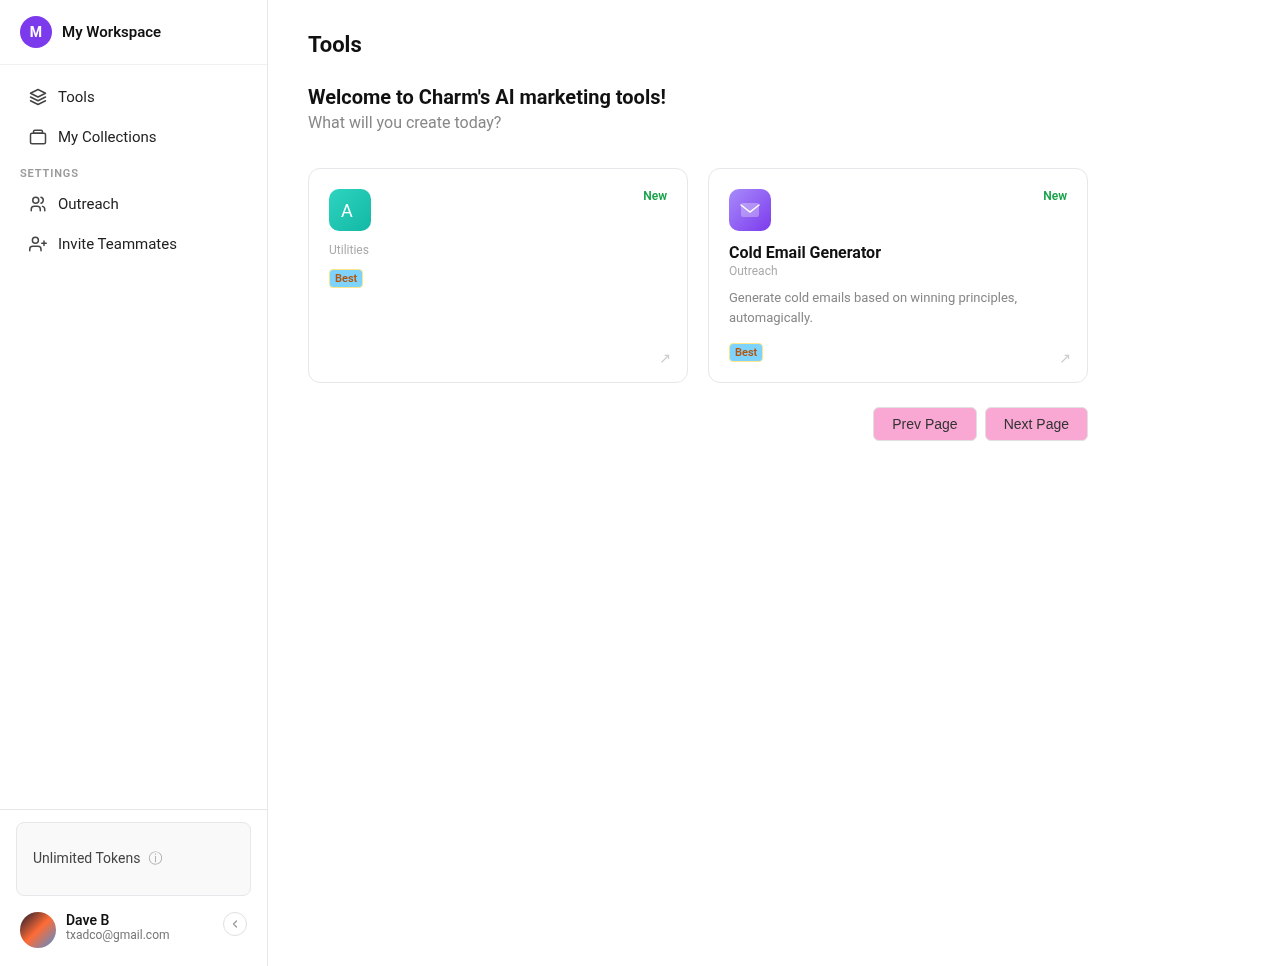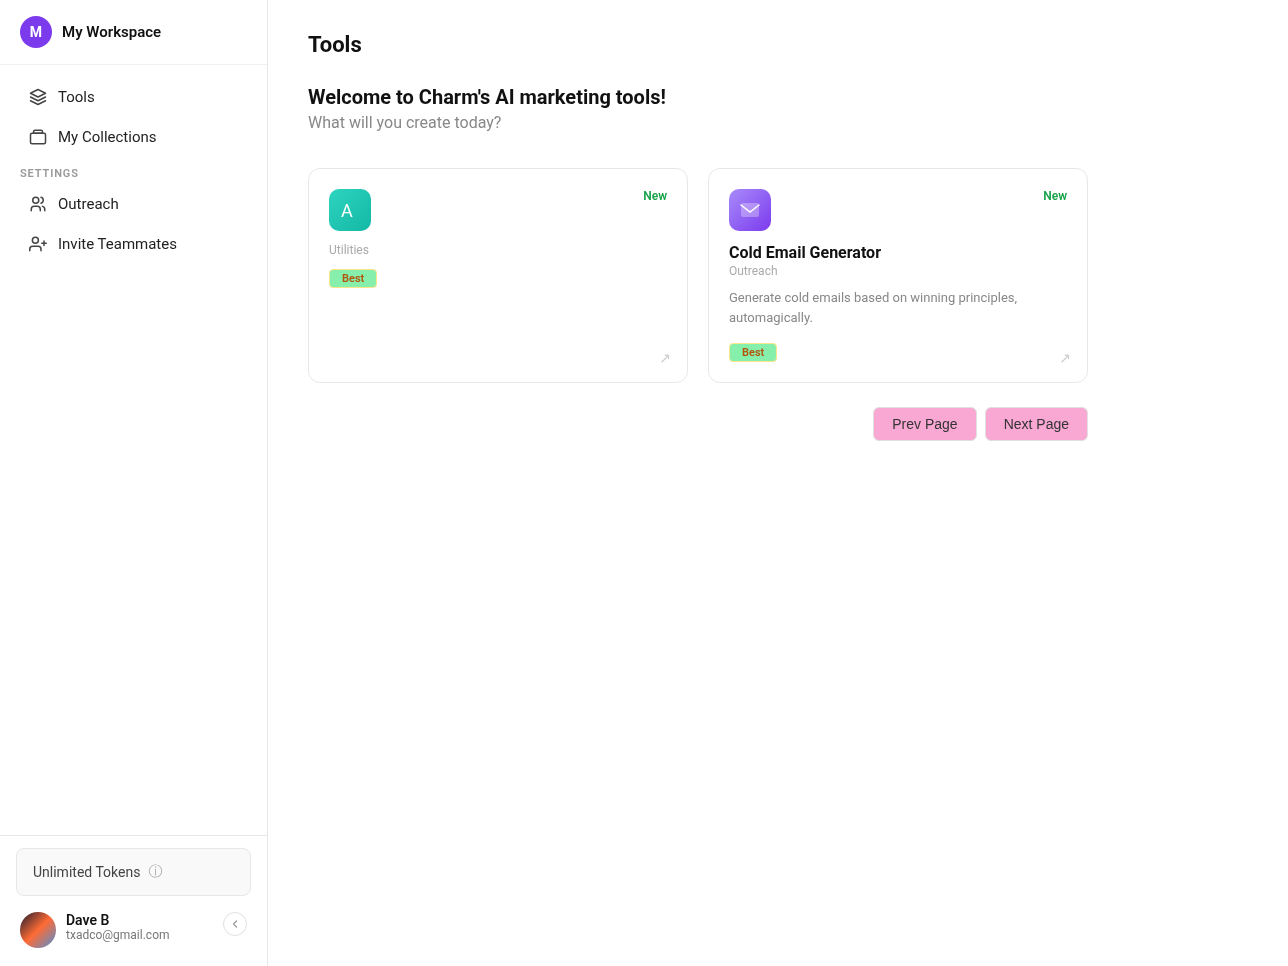--- a/index.html
+++ b/index.html
@@ -75,23 +75,23 @@
       text-transform: uppercase;
     }
     .sidebar-bottom {
       padding: 12px 16px;
       border-top: 1px solid #e5e7eb;
     }
     .tokens-box {
       background: #f9f9f9;
       border: 1px solid #e5e7eb;
       border-radius: 8px;
-      padding: 14px 16px;
-      display: flex;
-      align-items: center;
+      padding: 27px 16px;
+      display: flex;
+      align-items: flex-start;
       gap: 8px;
       margin-bottom: 10px;
     }
     .tokens-label {
       font-size: 14px;
       color: #444;
     }
     .info-icon {
       color: #aaa;
       font-size: 14px;
@@ -197,25 +197,25 @@
       margin-bottom: 10px;
     }
     .tool-desc {
       font-size: 13px;
       color: #888;
       line-height: 1.5;
       margin-bottom: 14px;
     }
     .best-badge {
       display: inline-block;
-      background: #86efac;
+      background: #7dd3fc;
       color: #b45309;
       font-size: 11px;
       font-weight: 600;
-      padding: 2px 12px;
+      padding: 2px 5px;
       border-radius: 4px;
       border: 1px solid #fde68a;
     }
     .card-link-icon {
       position: absolute;
       bottom: 16px;
       right: 16px;
       color: #ccc;
       font-size: 14px;
     }

